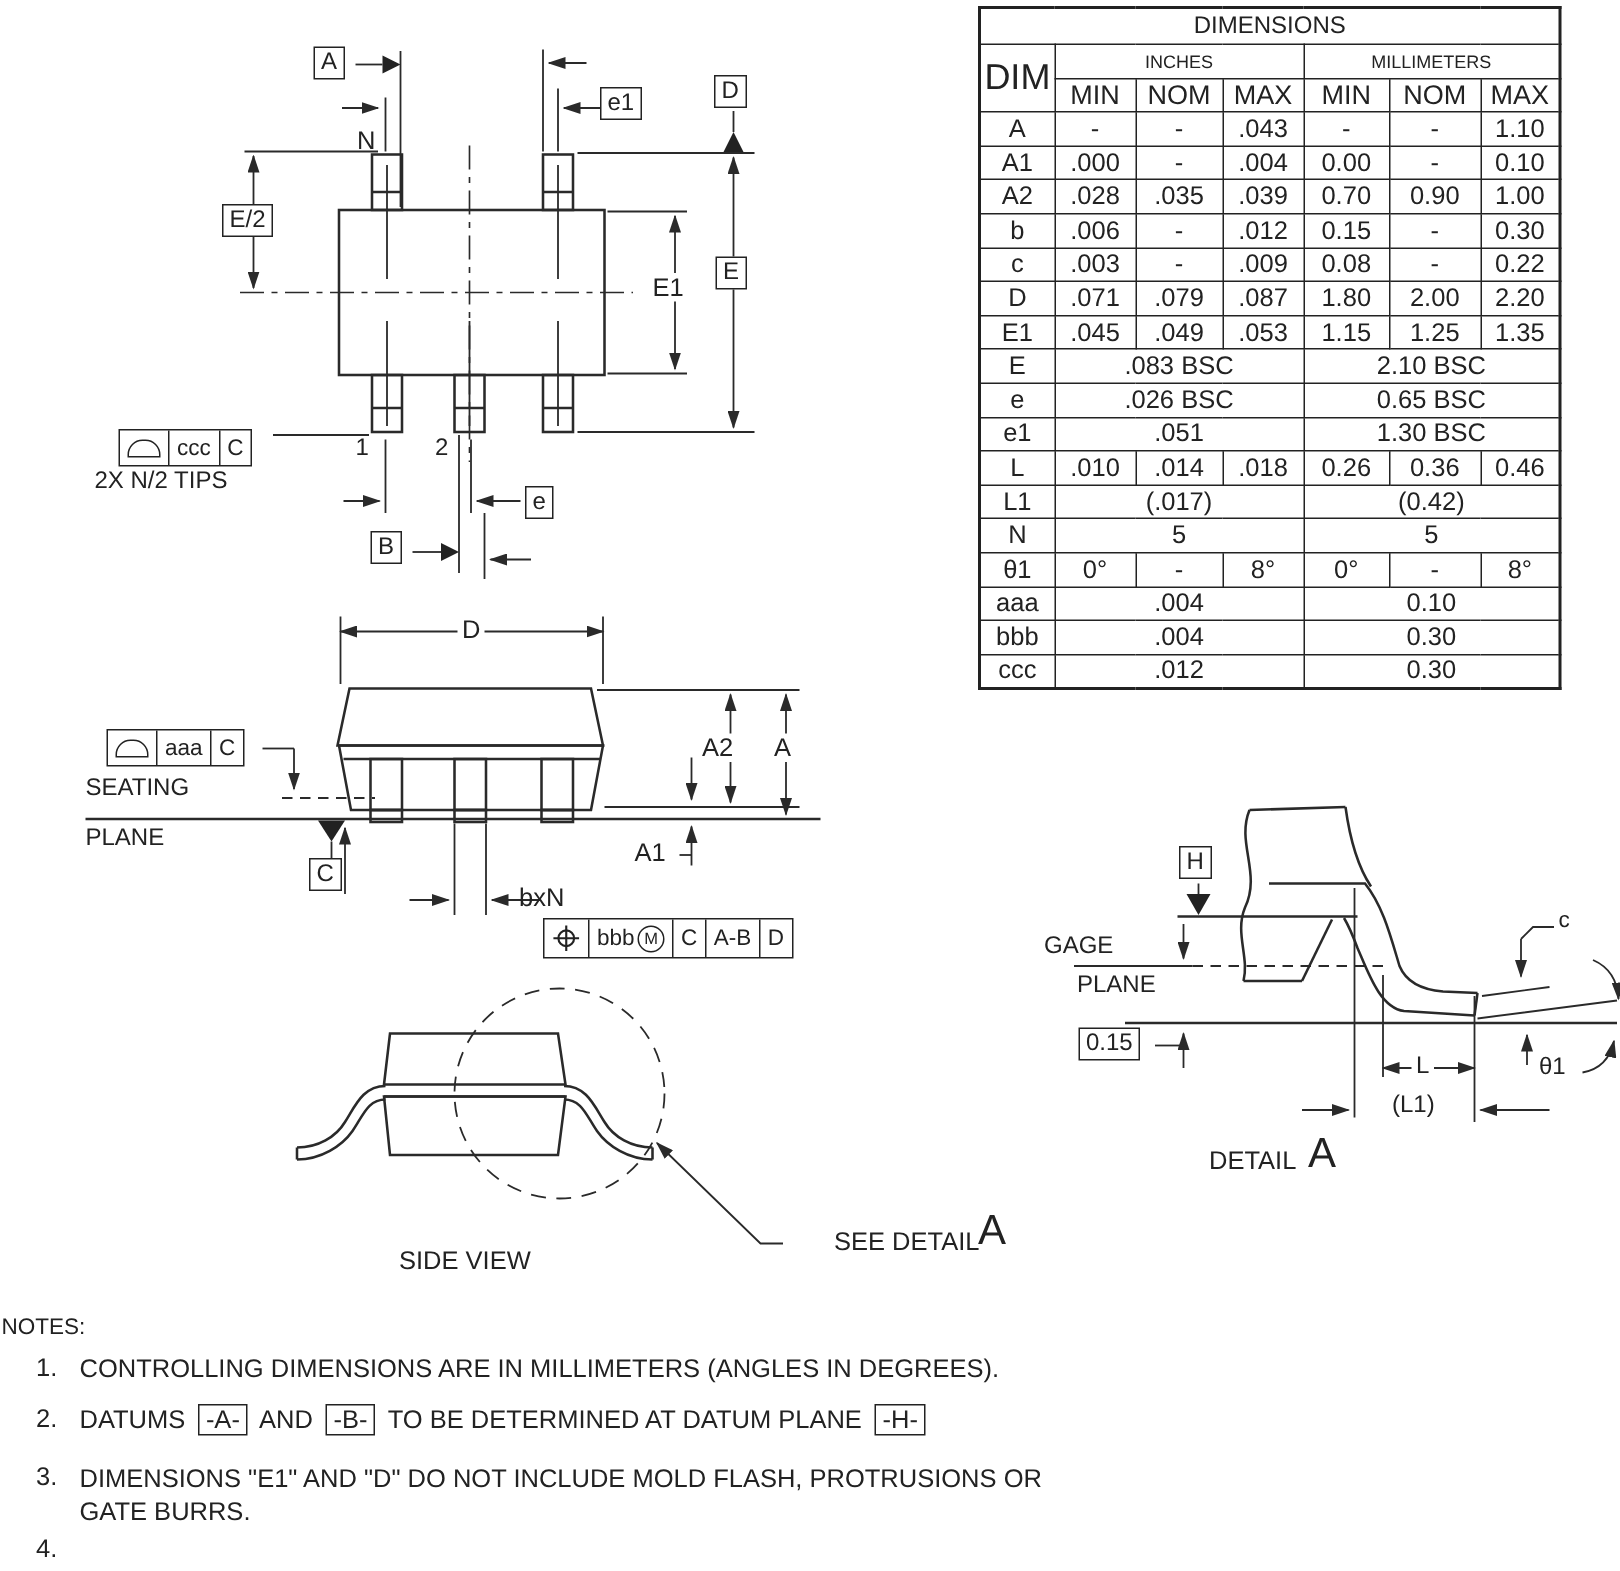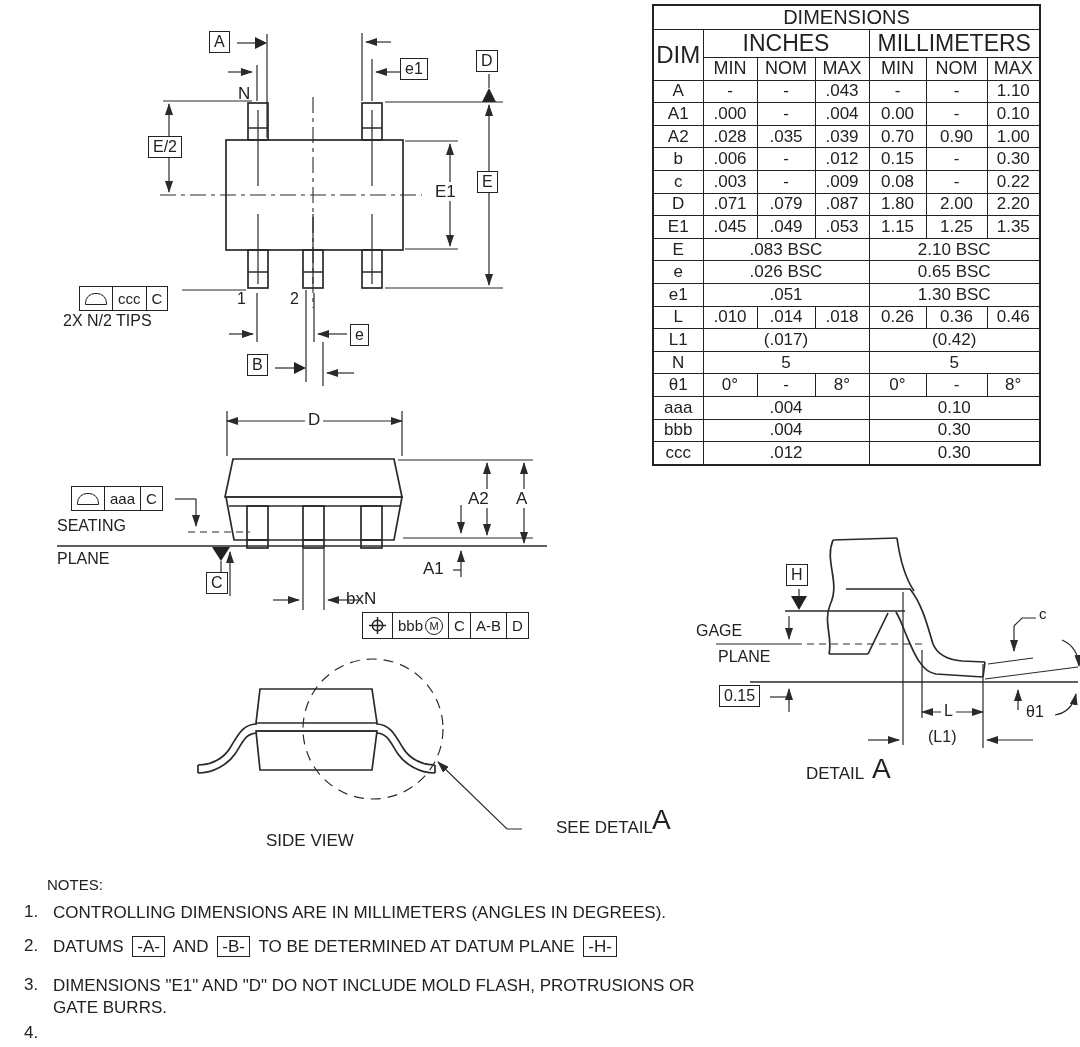--- a/index.html
+++ b/index.html
@@ -24,26 +24,26 @@
        border-left:1.7px solid #222;font-size:15px;}
   .fcf>div:first-child{border-left:none;}
   .dome{width:20px;height:10px;border:1.7px solid #222;border-radius:10px 10px 0 0;}
   .circm{display:inline-flex;align-items:center;justify-content:center;width:16px;height:16px;
        border:1.4px solid #222;border-radius:50%;font-size:11px;margin-left:2px;}
   
   .tblwrap{position:absolute;left:652px;top:4px;z-index:2;}
   table.dim{border-collapse:collapse;border:2px solid #222;table-layout:fixed;}
   table.dim td,table.dim th{border:1.3px solid #222;text-align:center;vertical-align:middle;
        padding:0;height:21.6px;font-weight:400;font-size:17px;}
-  table.dim th.title{font-size:20px;height:23px;text-align:center;}
-  table.dim th.grp{font-size:23px;}
+  table.dim th.title{font-size:16px;height:23px;text-align:center;}
+  table.dim th.grp{font-size:12px;}
   table.dim th.sub{font-size:18px;}
   table.dim th.dimh{font-size:24px;}
   
-  .nheading{position:absolute;z-index:2;font-size:15px;padding-left:46px;}
+  .nheading{position:absolute;z-index:2;font-size:15px;}
   .nnum{position:absolute;z-index:2;font-size:17px;}
   .ntext{position:absolute;z-index:2;font-size:17px;line-height:22px;}
   .nowrapx{white-space:nowrap;}
   .nbox{display:inline-block;border:1.5px solid #222;padding:0 4px;margin:0 4px;line-height:19px;}
 </style>
 </head>
 <body>
 
 <div class="page">
 

